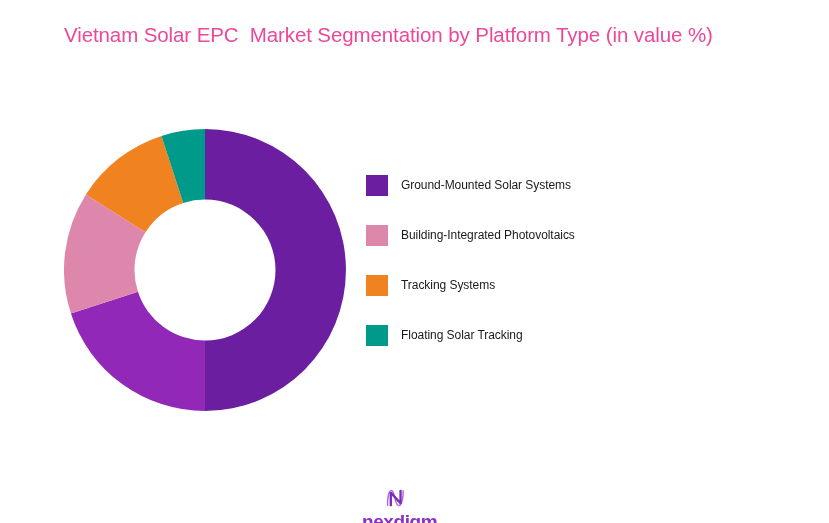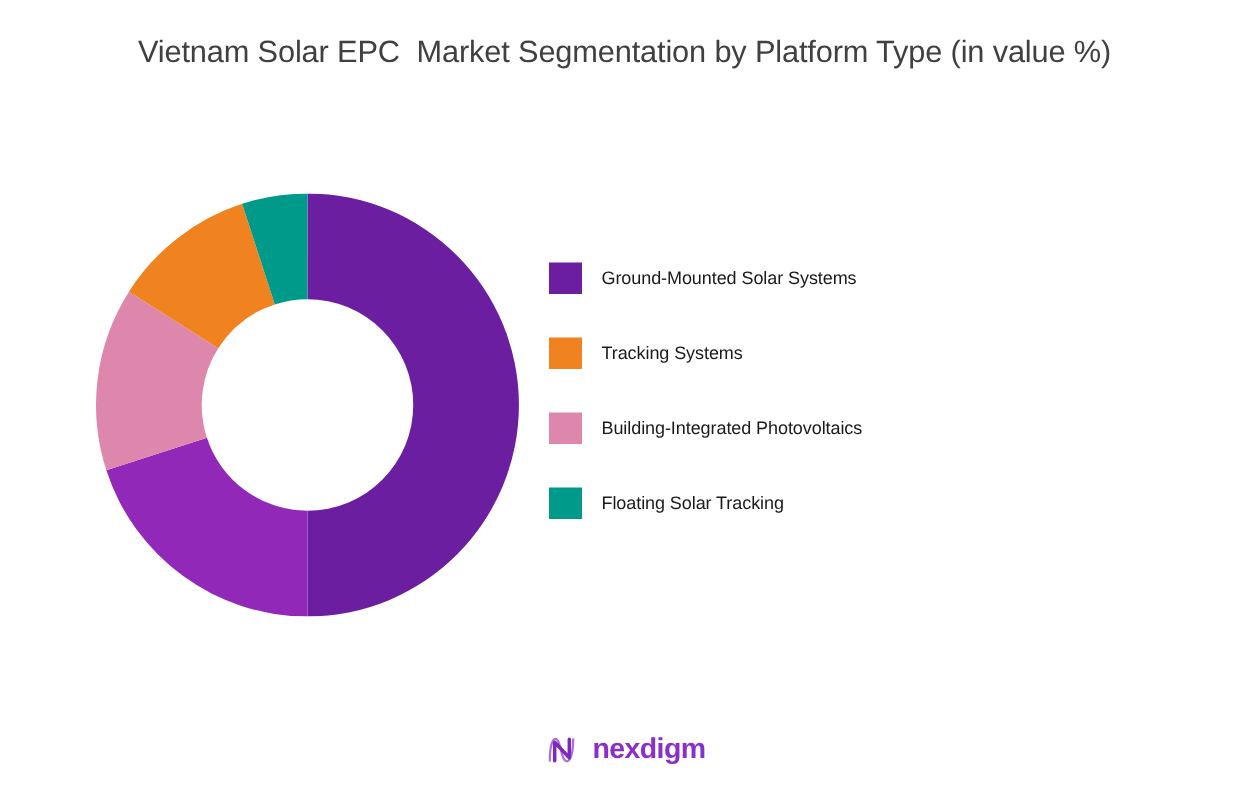--- a/index.html
+++ b/index.html
@@ -16,27 +16,27 @@
     position: relative;
   }
   #page {
     position: relative;
     width: 829px;
     height: 523px;
     background: #ffffff;
   }
   #chart-title {
     position: absolute;
-    left: 92px;
+    left: 64px;
     top: 20px;
     width: 690px;
     font-size: 20.5px;
     line-height: 30px;
     letter-spacing: -0.1px;
-    color: #404040;
+    color: #ec4899;
     font-weight: 400;
     white-space: pre-wrap;
   }
   #donut-wrap {
     position: absolute;
     left: 64px;
     top: 129px;
     width: 282px;
     height: 282px;
   }
@@ -69,20 +69,21 @@
     letter-spacing: -0.05px;
     white-space: nowrap;
   }
   #brand {
     position: absolute;
     left: 362px;
     top: 485px;
     display: flex;
     align-items: center;
     height: 30px;
+    flex-direction: column;
   }
   #brand-mark {
     width: 26px;
     height: 26px;
     margin-right: 7px;
     flex: 0 0 auto;
   }
   #brand-name {
     font-size: 19px;
     font-weight: 700;
@@ -108,26 +109,26 @@
         </g>
     </svg>
   </div>
 
   <div id="legend">
       <div class="legend-row">
         <span class="legend-swatch" style="background: rgb(107, 31, 160);"></span>
         <span class="legend-label">Ground-Mounted Solar Systems</span>
       </div>
       <div class="legend-row">
+        <span class="legend-swatch" style="background: rgb(222, 135, 172);"></span>
+        <span class="legend-label">Building-Integrated Photovoltaics</span>
+      </div>
+      <div class="legend-row">
         <span class="legend-swatch" style="background: rgb(240, 130, 31);"></span>
         <span class="legend-label">Tracking Systems</span>
-      </div>
-      <div class="legend-row">
-        <span class="legend-swatch" style="background: rgb(222, 135, 172);"></span>
-        <span class="legend-label">Building-Integrated Photovoltaics</span>
       </div>
       <div class="legend-row">
         <span class="legend-swatch" style="background: rgb(0, 154, 138);"></span>
         <span class="legend-label">Floating Solar Tracking</span>
       </div>
     </div>
 
   <div id="brand">
     <svg id="brand-mark" viewBox="0 0 40 40">
       <path d="M7 31 C 7 12, 11 7, 14 9 C 17 11, 18 20, 20 26 C 22 32, 25 33, 27 30 C 30 26, 31 17, 31 9" fill="none" stroke="#b06fd8" stroke-width="2.3" stroke-linecap="round"></path>

